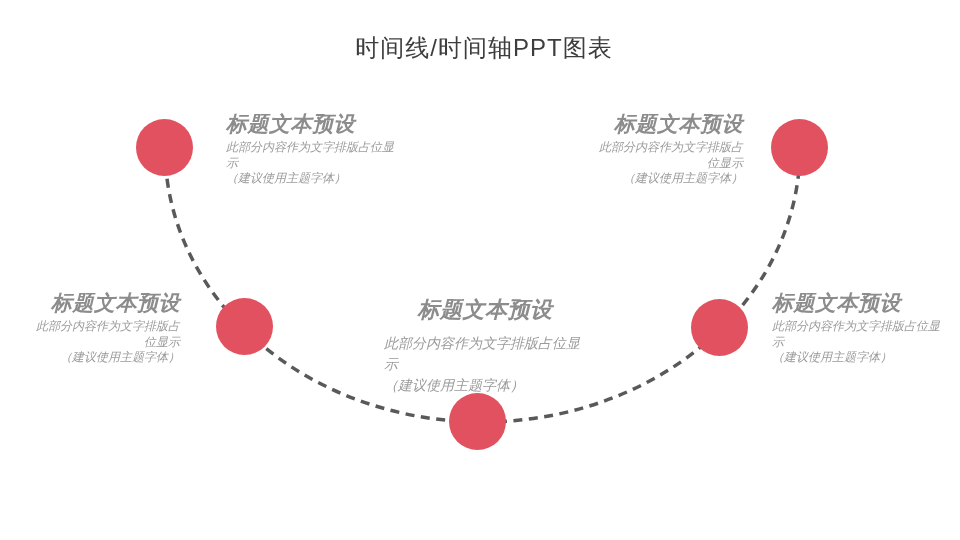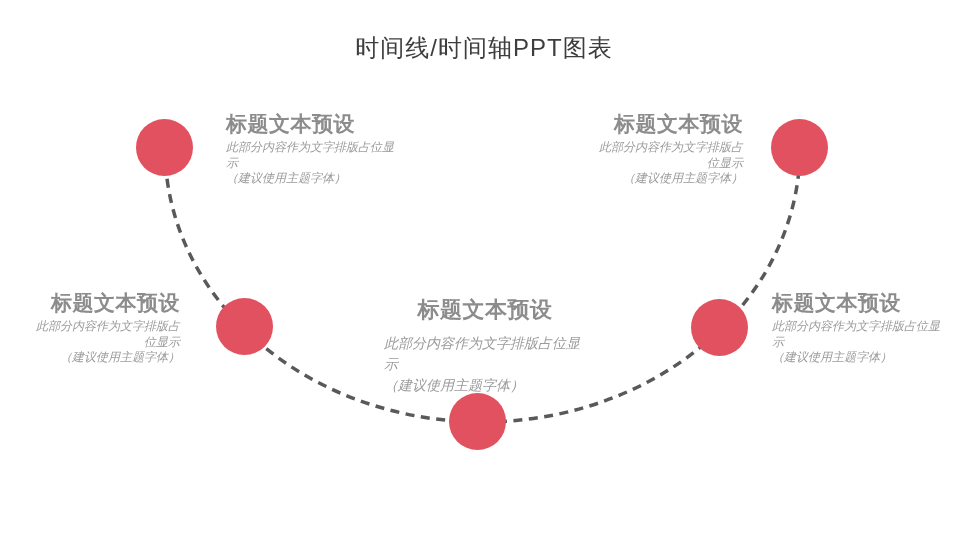--- a/index.html
+++ b/index.html
@@ -58,20 +58,21 @@
     position: absolute;
     z-index: 4;
   }
   .block .heading {
     font-size: 21px;
     font-weight: 700;
     letter-spacing: 0.5px;
     line-height: 1.15;
     color: var(--heading-gray, #8c8c8c);
     margin-bottom: 4px;
+    font-style: italic;
   }
   .block .body-text,
   .block .hint-text {
     font-size: 12px;
     line-height: 1.3;
     color: var(--body-gray, #9b9b9b);
     font-style: italic;
   }
   .align-left  { text-align: left; }
   .align-right { text-align: right; }

